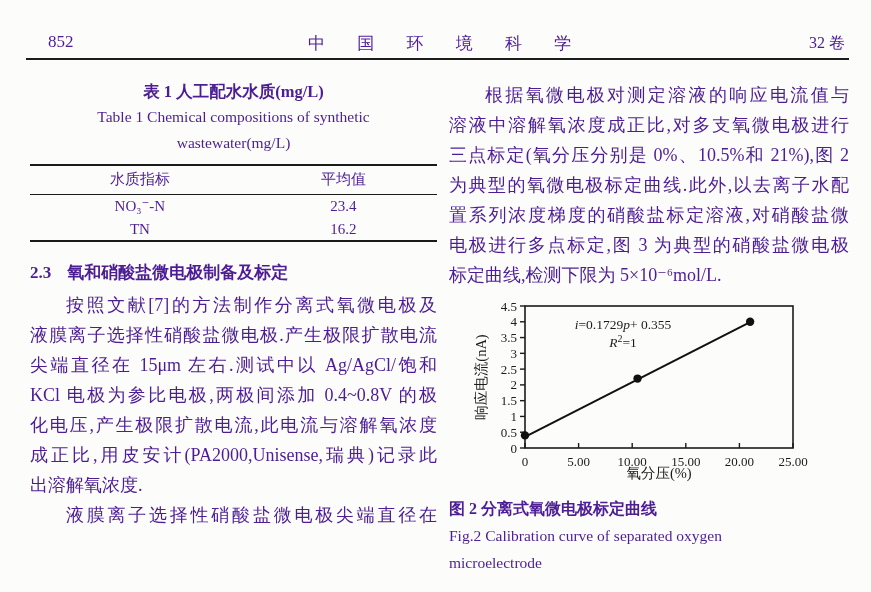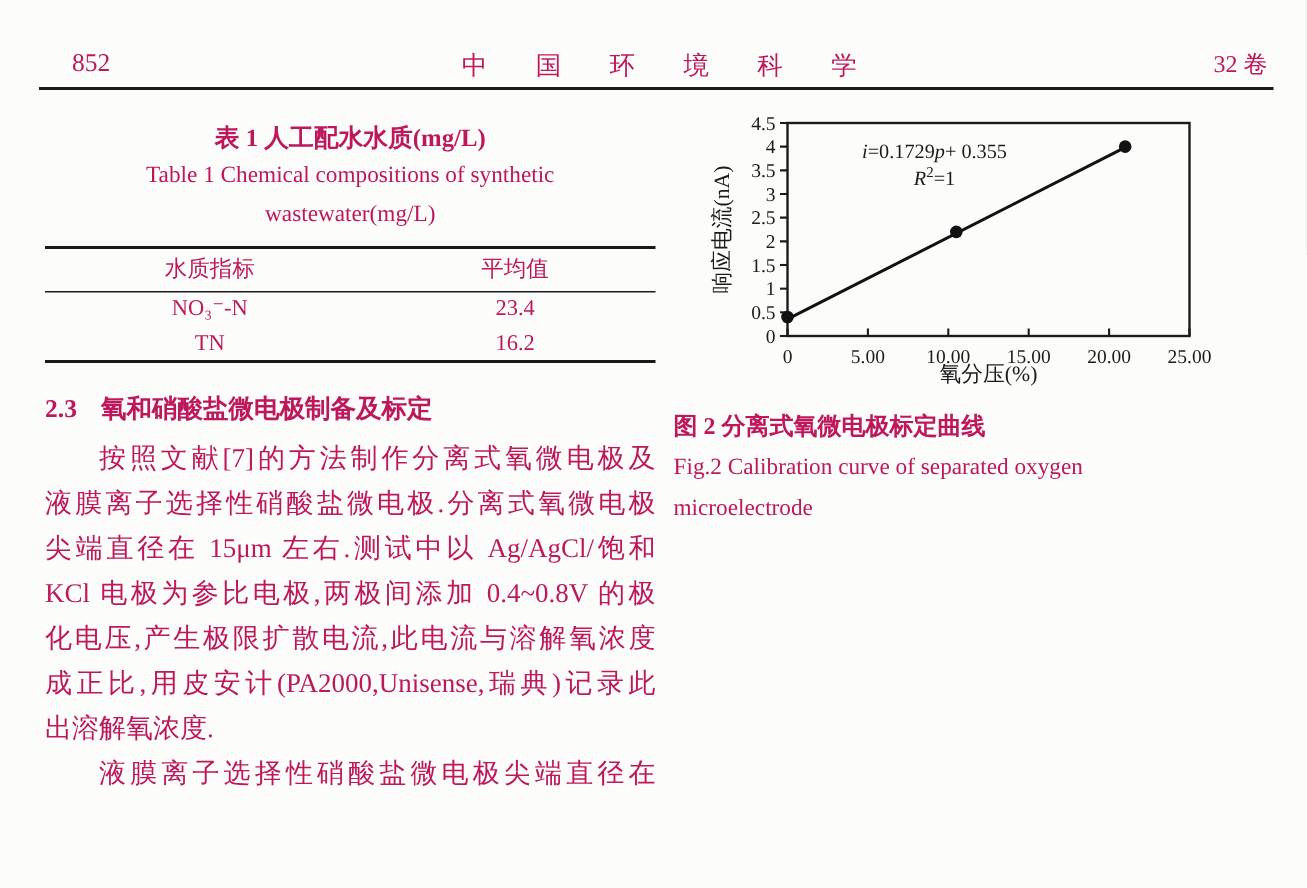--- a/index.html
+++ b/index.html
@@ -1,19 +1,19 @@
 <!DOCTYPE html>
 <html><head>
 <meta charset="utf-8">
 <style>
   * { margin:0; padding:0; box-sizing:border-box; }
   html,body { background:#e8e8e6; }
   .page {
     position:relative; width:871px; height:592px; margin:0 auto;
-    background:#fcfcfa; color:#be185d; overflow:hidden;
+    background:#fcfcfa; color:#4c1d95; overflow:hidden;
     font-family:"Liberation Serif","DejaVu Serif",serif;
   }
   
   .hdr { position:absolute; top:30px; left:48px; right:26px; height:24px; }
   .hdr .pgno { position:absolute; left:0; top:2px; font-size:17px; }
   .hdr .jtitle { position:absolute; left:0; right:0; top:2px; text-align:center;
                  font-size:17px; letter-spacing:14px; }
   .hdr .vol { position:absolute; right:0; top:3px; font-size:16px; }
   .hdr-rule { position:absolute; top:58px; left:26px; right:22px; height:2px; background:#1c1c1c; }
   
@@ -82,31 +82,40 @@
           </tr>
         </tbody>
       </table>
 
       <div class="sec-head">
         <span class="num">2.3</span><span>氧和硝酸盐微电极制备及标定</span>
       </div>
 
       <div class="para">
         <div class="line indent">按照文献[7]的方法制作分离式氧微电极及</div>
-        <div class="line">液膜离子选择性硝酸盐微电极.分离式氧微电极</div>
+        <div class="line">液膜离子选择性硝酸盐微电极.产生极限扩散电流</div>
         <div class="line">尖端直径在 15μm 左右.测试中以 Ag/AgCl/饱和</div>
         <div class="line">KCl 电极为参比电极,两极间添加 0.4~0.8V 的极</div>
         <div class="line">化电压,产生极限扩散电流,此电流与溶解氧浓度</div>
         <div class="line">成正比,用皮安计(PA2000,Unisense,瑞典)记录此</div>
         <div class="line end">出溶解氧浓度.</div>
         <div class="line indent">液膜离子选择性硝酸盐微电极尖端直径在</div>
       </div>
     </div>
 
     <div class="col-right">
+      <div class="para">
+        <div class="line indent">根据氧微电极对测定溶液的响应电流值与</div>
+        <div class="line">溶液中溶解氧浓度成正比,对多支氧微电极进行</div>
+        <div class="line">三点标定(氧分压分别是 0%、10.5%和 21%),图 2</div>
+        <div class="line">为典型的氧微电极标定曲线.此外,以去离子水配</div>
+        <div class="line">置系列浓度梯度的硝酸盐标定溶液,对硝酸盐微</div>
+        <div class="line">电极进行多点标定,图 3 为典型的硝酸盐微电极</div>
+        <div class="line end">标定曲线,检测下限为 5×10⁻⁶mol/L.</div>
+      </div>
 
       <figure>
         <svg id="chart" class="chart" width="374" height="192" viewBox="0 0 374 192">
             <rect x="52" y="8" width="268" height="142" fill="none" stroke="#1b1b1b" stroke-width="1.6"></rect>
             <line x1="47" y1="150" x2="52" y2="150" stroke="#1b1b1b" stroke-width="1.4"></line>
             <text x="44" y="154.5" text-anchor="end" font-size="13">0</text>
             <line x1="47" y1="134.22222222222223" x2="52" y2="134.22222222222223" stroke="#1b1b1b" stroke-width="1.4"></line>
             <text x="44" y="138.72222222222223" text-anchor="end" font-size="13">0.5</text>
             <line x1="47" y1="118.44444444444444" x2="52" y2="118.44444444444444" stroke="#1b1b1b" stroke-width="1.4"></line>
             <text x="44" y="122.94444444444444" text-anchor="end" font-size="13">1</text>

